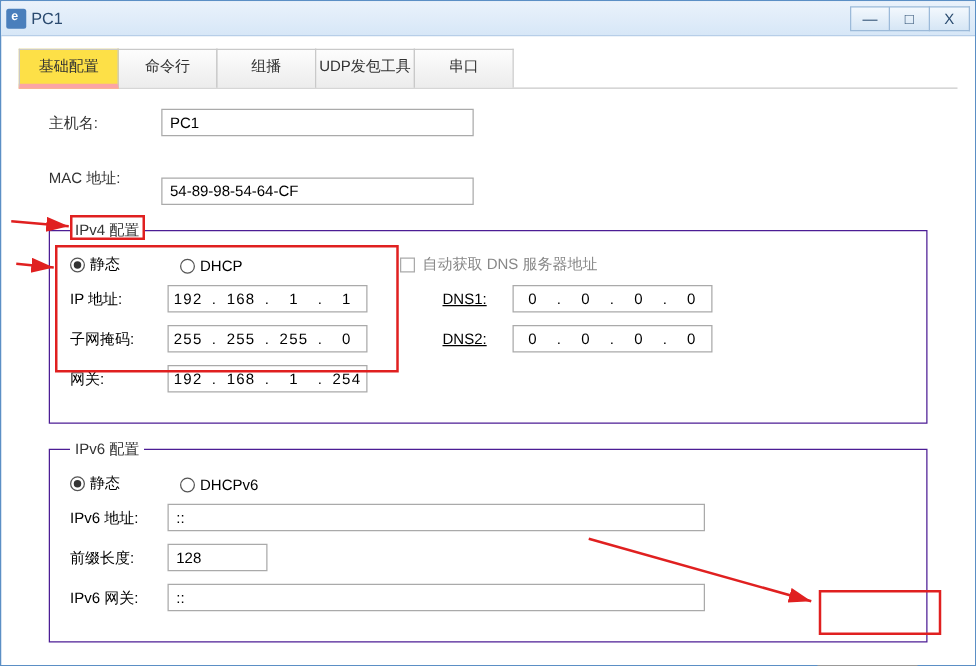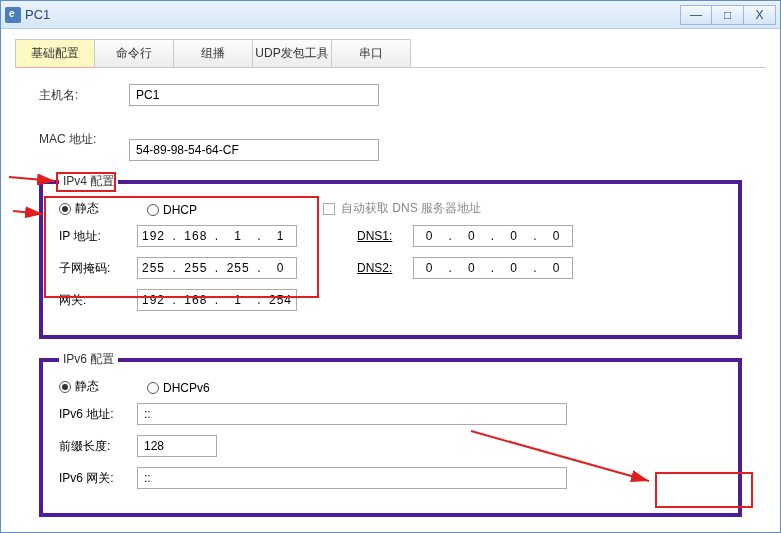--- a/index.html
+++ b/index.html
@@ -8,28 +8,28 @@
     .titlebar { height: 28px; background: linear-gradient(180deg, #eaf2fb 0%, #d7e7f7 100%); display: flex; align-items: center; padding: 0 4px; border-bottom: 1px solid #b7cee8; }
     .titlebar .title-icon { width: 16px; height: 16px; margin-right: 4px; background: #4a7fbc; border-radius: 2px; position: relative; }
     .titlebar .title-icon::after { content: "e"; position: absolute; color: #fff; font-size: 10px; left: 4px; top: 1px; font-weight: bold; }
     .titlebar .title-text { color: #2a4a6f; font-size: 13px; flex: 1; }
     .win-controls { display: flex; gap: 0; }
     .win-btn { width: 32px; height: 20px; background: linear-gradient(180deg,#f3f8fd,#d6e6f5); border: 1px solid #9cbad9; display: flex; align-items: center; justify-content: center; color: #2b4c70; font-size: 12px; cursor: pointer; }
     .win-btn + .win-btn { border-left: none; }
     .content { padding: 10px 14px 12px 14px; }
     .tabs { display: flex; border-bottom: 1px solid #c9c9c9; }
     .tab { padding: 5px 0; width: 80px; text-align: center; border: 1px solid #c9c9c9; border-bottom: none; background: linear-gradient(180deg,#fdfdfd,#ececec); margin-right: -1px; cursor: pointer; font-size: 12px; color: #333; }
-    .tab.active { background: #fef9c3; position: relative; z-index: 1; border-bottom: 1px solid #fca5a5; margin-bottom: -1px; }
+    .tab.active { background: #fde047; position: relative; z-index: 1; border-bottom: 4px solid #fca5a5; margin-bottom: -1px; }
     .form-area { padding: 16px 24px 8px 24px; }
     .row { display: flex; align-items: center; margin-bottom: 12px; }
     .lbl { width: 90px; color: #333; }
     .txt { border: 1px solid #aaa; height: 22px; padding: 0 6px; font-size: 12px; }
     .txt.host { width: 250px; }
     .txt.mac { width: 250px; margin-top: 21px; }
-    fieldset { border: 4px solid #4c1d95; padding: 10px 4px 14px 16px; margin-bottom: 12px; position: relative; }
+    fieldset { border: 1px solid #4c1d95; padding: 10px 4px 14px 16px; margin-bottom: 12px; position: relative; }
     legend { padding: 0 4px; color: #333; font-size: 12px; }
     .radio-row { display: flex; align-items: flex-end; gap: 48px; margin-bottom: 8px; }
     .radio-item { display: flex; align-items: center; gap: 4px; cursor: pointer; }
     .radio { width: 12px; height: 12px; border: 1px solid #555; border-radius: 50%; display: inline-flex; align-items: center; justify-content: center; }
     .radio.checked::after { content: ""; width: 6px; height: 6px; background: #333; border-radius: 50%; }
     .check-item { display: flex; align-items: center; gap: 6px; color: #888; cursor: pointer; }
     .checkbox { width: 12px; height: 12px; border: 1px solid #aaa; }
     .two-col { display: flex; gap: 60px; }
     .col { }
     .ip-row { display: flex; align-items: center; margin-bottom: 10px; }

